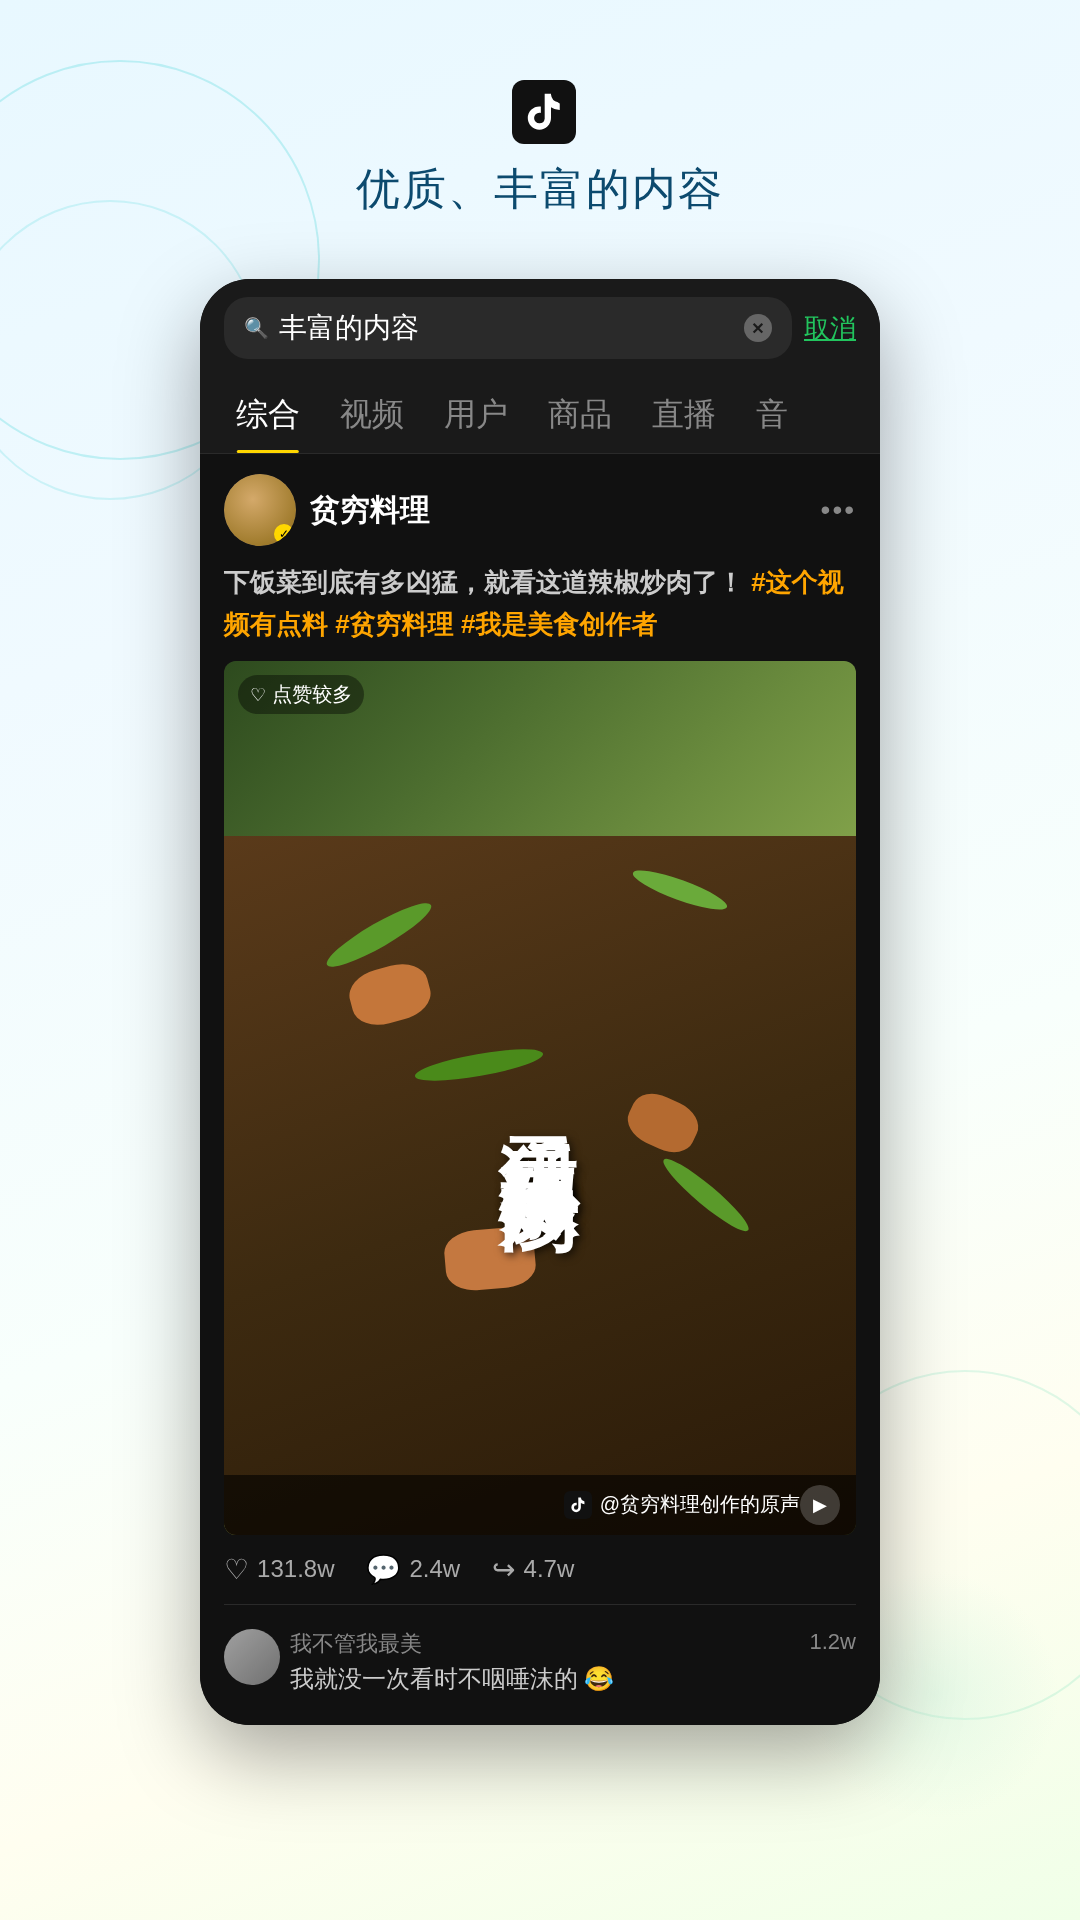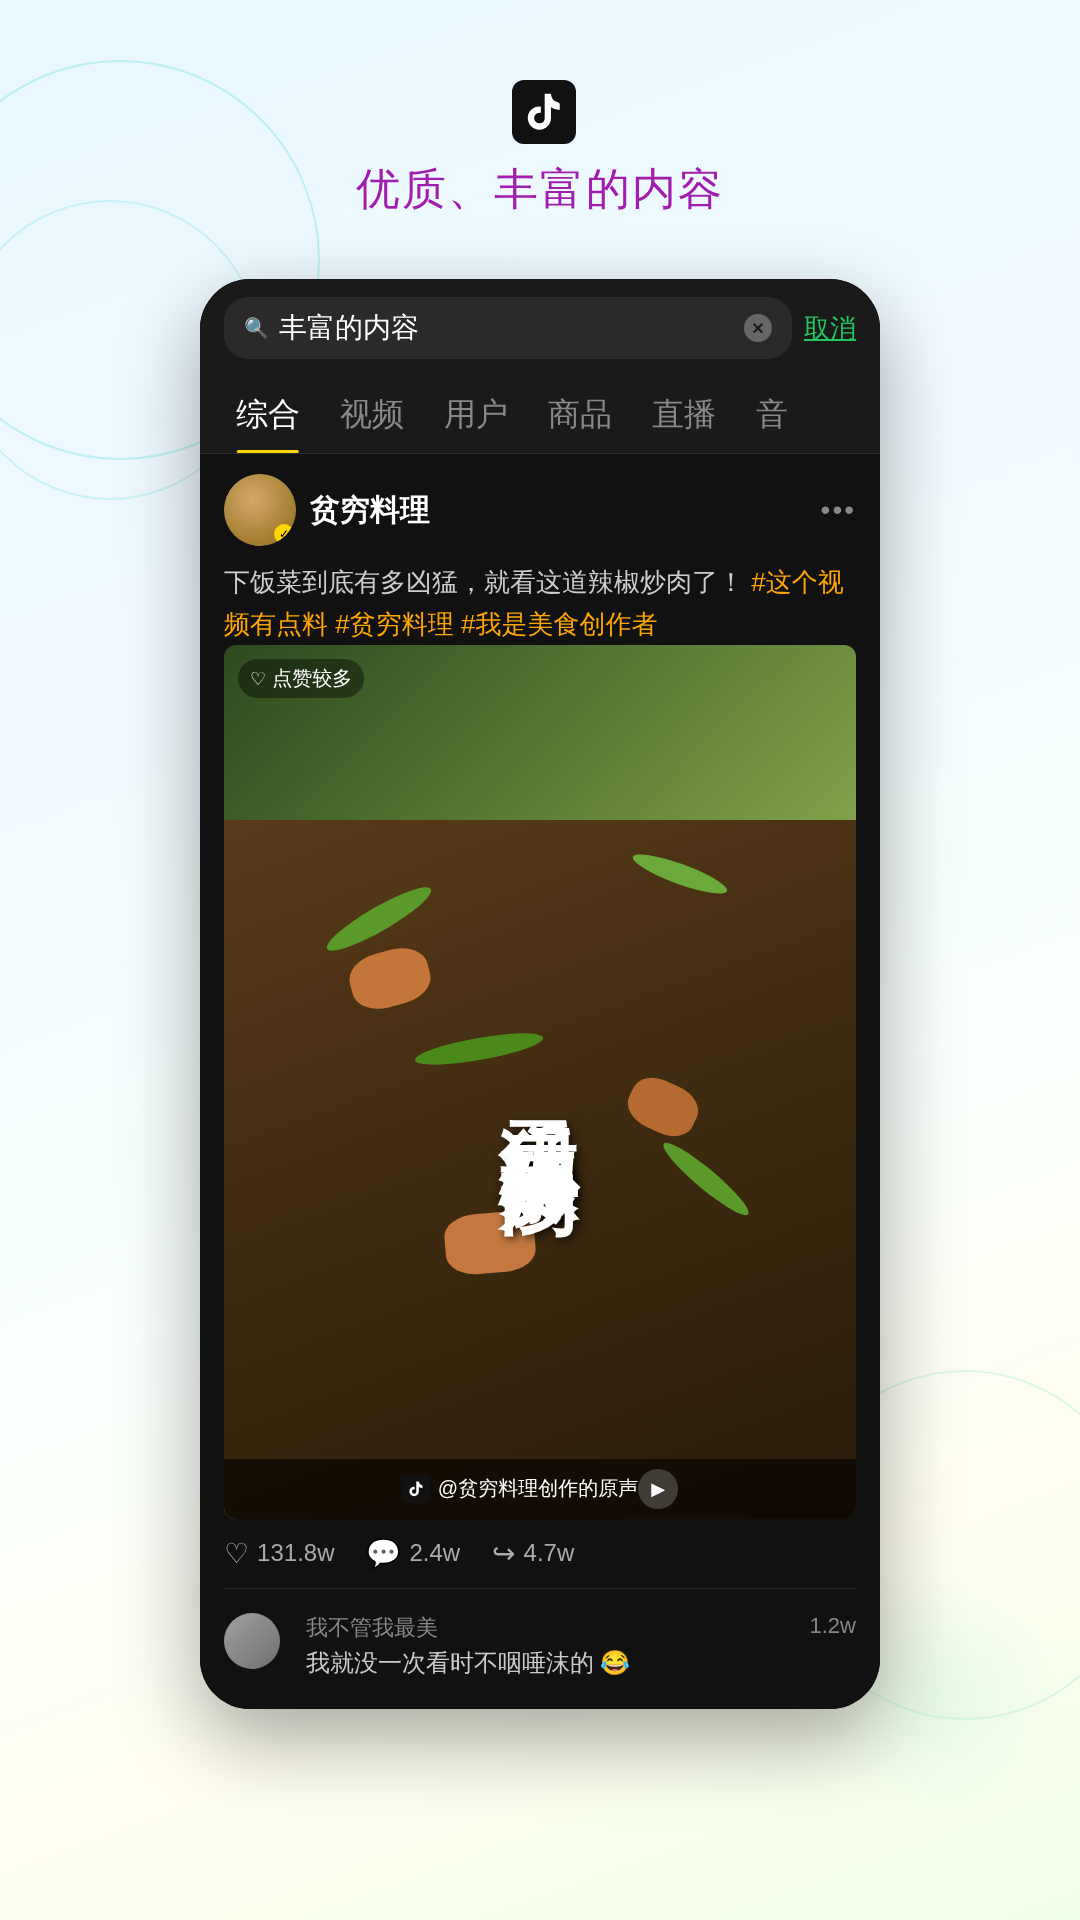--- a/index.html
+++ b/index.html
@@ -73,21 +73,21 @@
       flex-shrink: 0;
     }
 
     .tiktok-icon svg {
       width: 44px;
       height: 44px;
     }
 
     .subtitle {
       font-size: 44px;
-      color: #a21caf;
+      color: #0c4a6e;
       margin-top: 16px;
       letter-spacing: 2px;
     }
 
     
     .phone-container {
       display: flex;
       justify-content: center;
       position: relative;
       z-index: 2;
@@ -248,20 +248,22 @@
       color: #888;
       font-size: 28px;
       letter-spacing: 2px;
     }
 
     
     .post-desc {
       color: #ccc;
       font-size: 26px;
       line-height: 1.6;
+      margin-bottom: 16px;
+      font-weight: bold;
     }
 
     .hashtag {
       color: #FFA500;
     }
 
     
     .video-thumb {
       width: 100%;
       border-radius: 12px;
@@ -404,21 +406,21 @@
     
     .audio-bar {
       position: absolute;
       bottom: 0;
       left: 0;
       right: 0;
       background: rgba(0,0,0,0.6);
       padding: 10px 16px;
       display: flex;
       align-items: center;
-      justify-content: center;
+      justify-content: flex-end;
     }
 
     .audio-left {
       display: flex;
       align-items: center;
       gap: 8px;
     }
 
     .tiktok-small {
       width: 28px;
@@ -468,21 +470,21 @@
     }
 
     
     .comments-section {
       padding-top: 14px;
     }
 
     .comment-item {
       display: flex;
       align-items: flex-start;
-      gap: 26px;
+      gap: 10px;
       padding: 10px 0;
     }
 
     .comment-avatar {
       width: 56px;
       height: 56px;
       border-radius: 50%;
       background: linear-gradient(135deg, #a0a0a0, #707070);
       flex-shrink: 0;
     }

